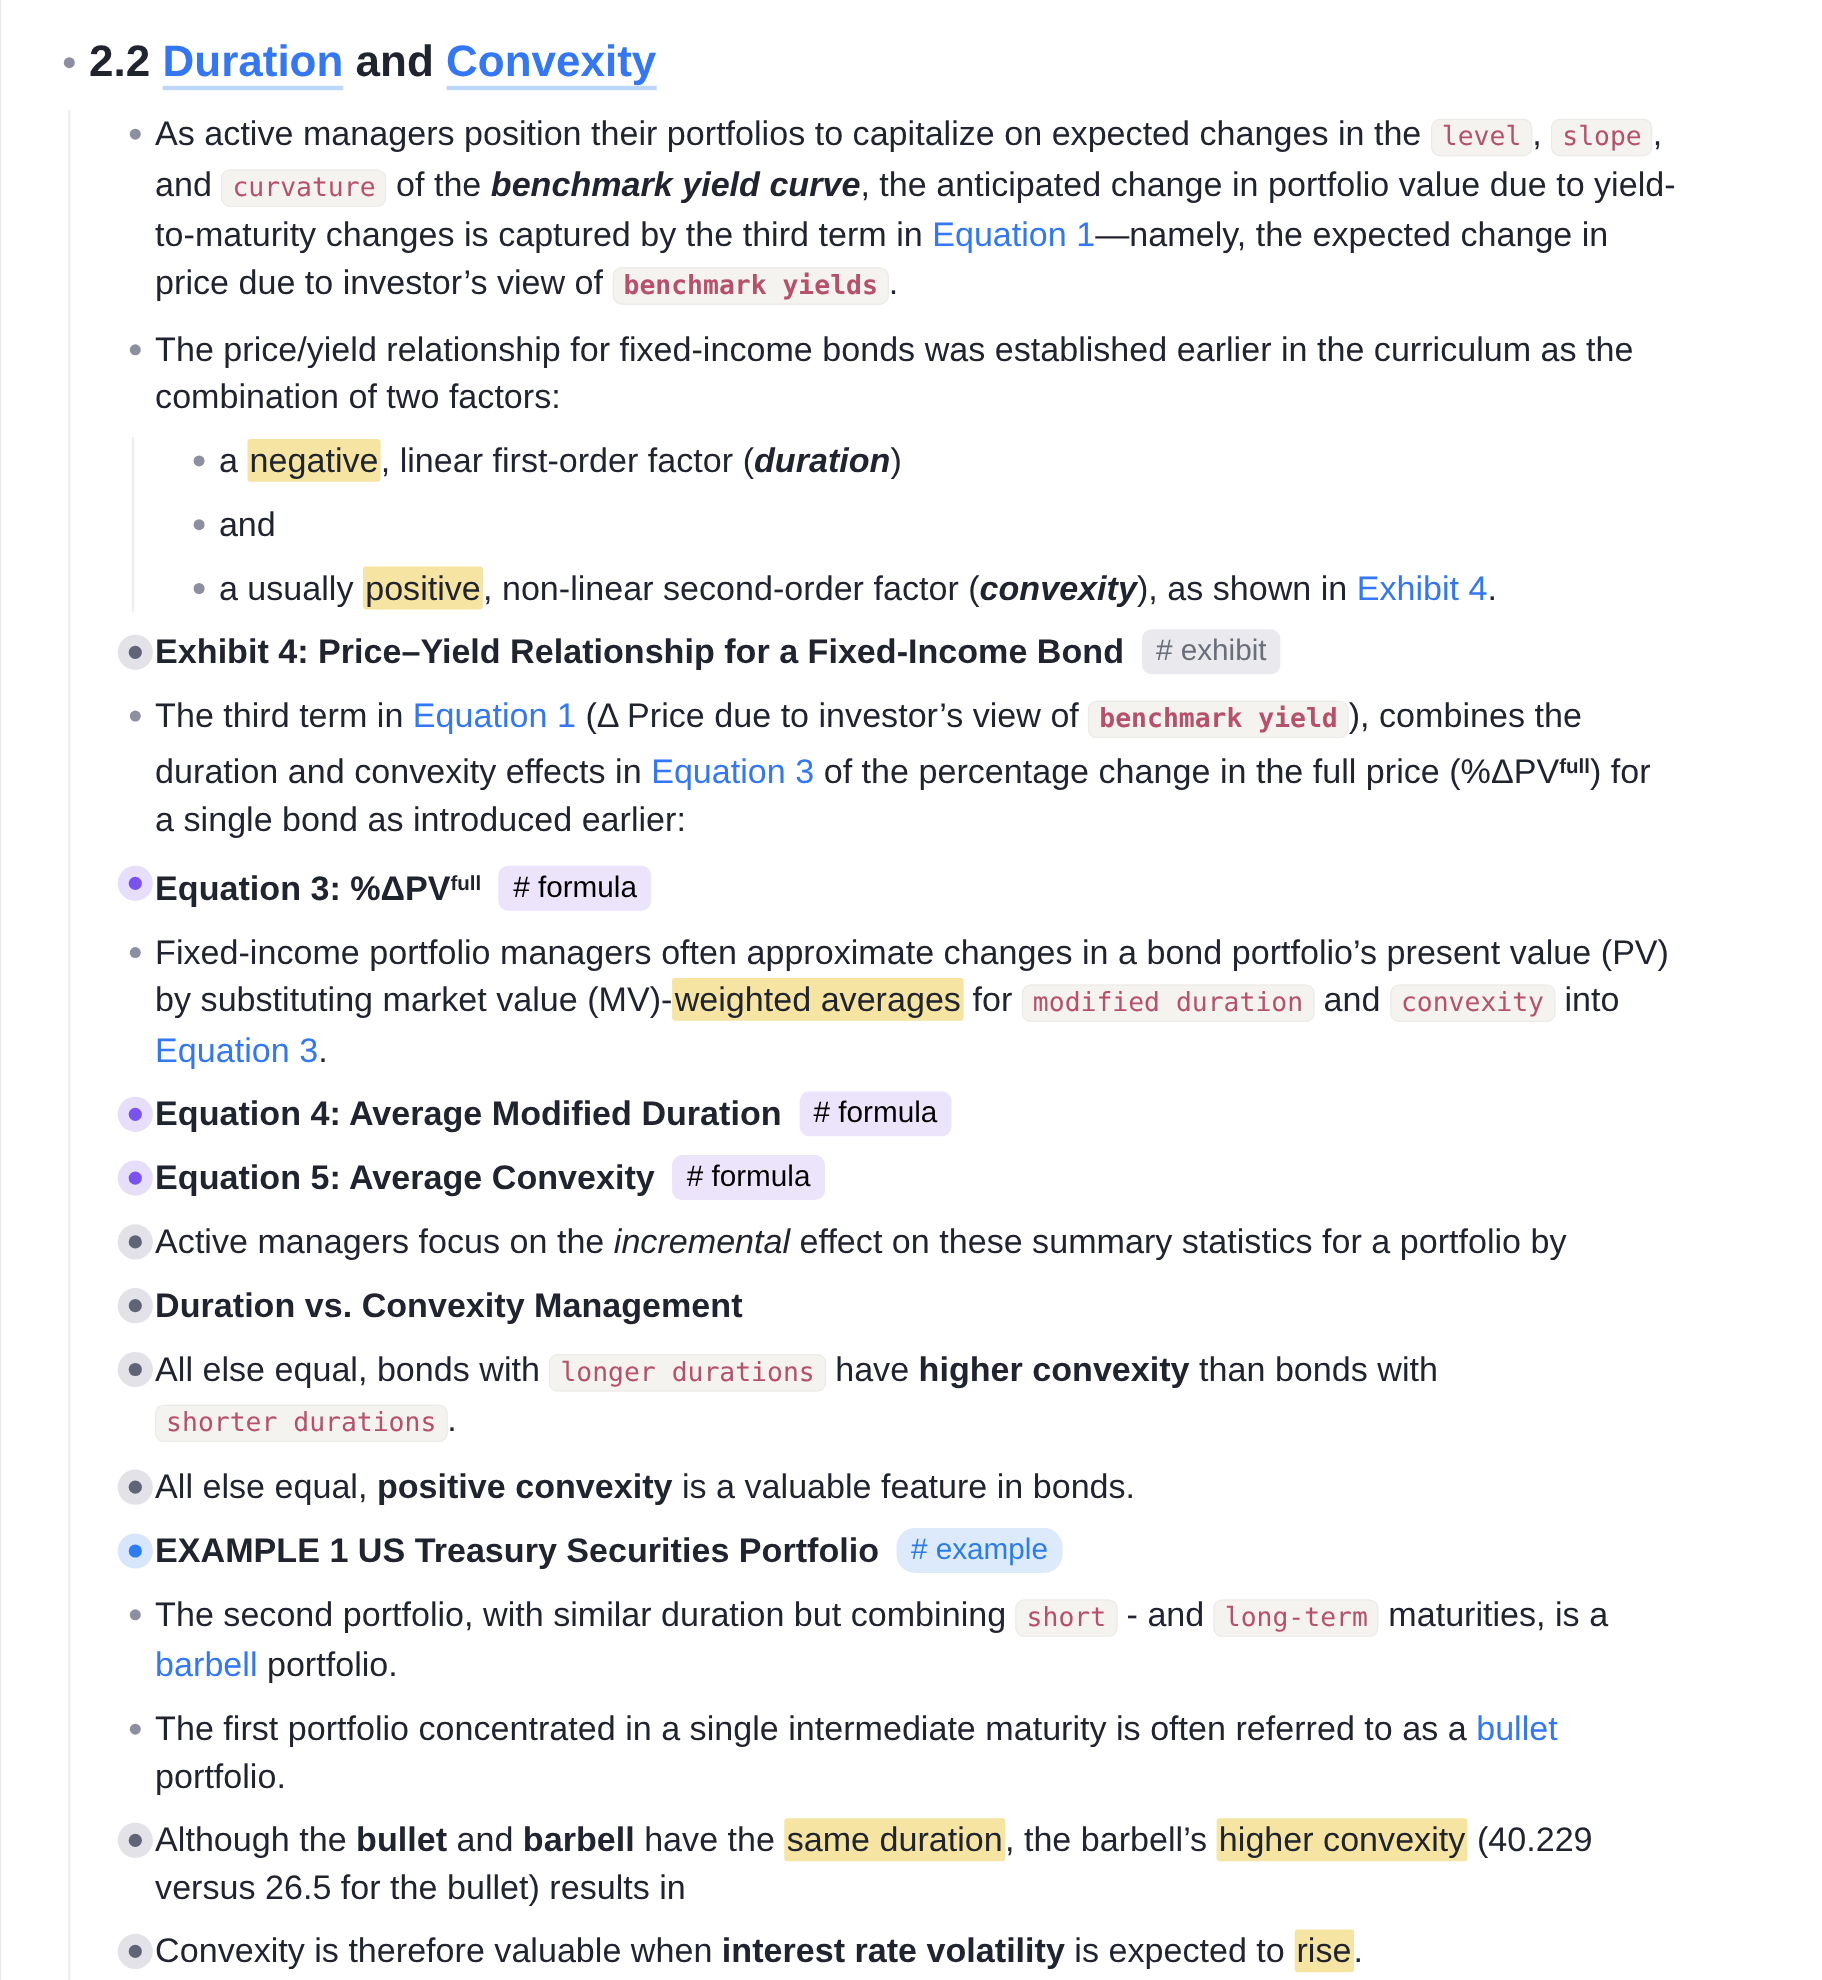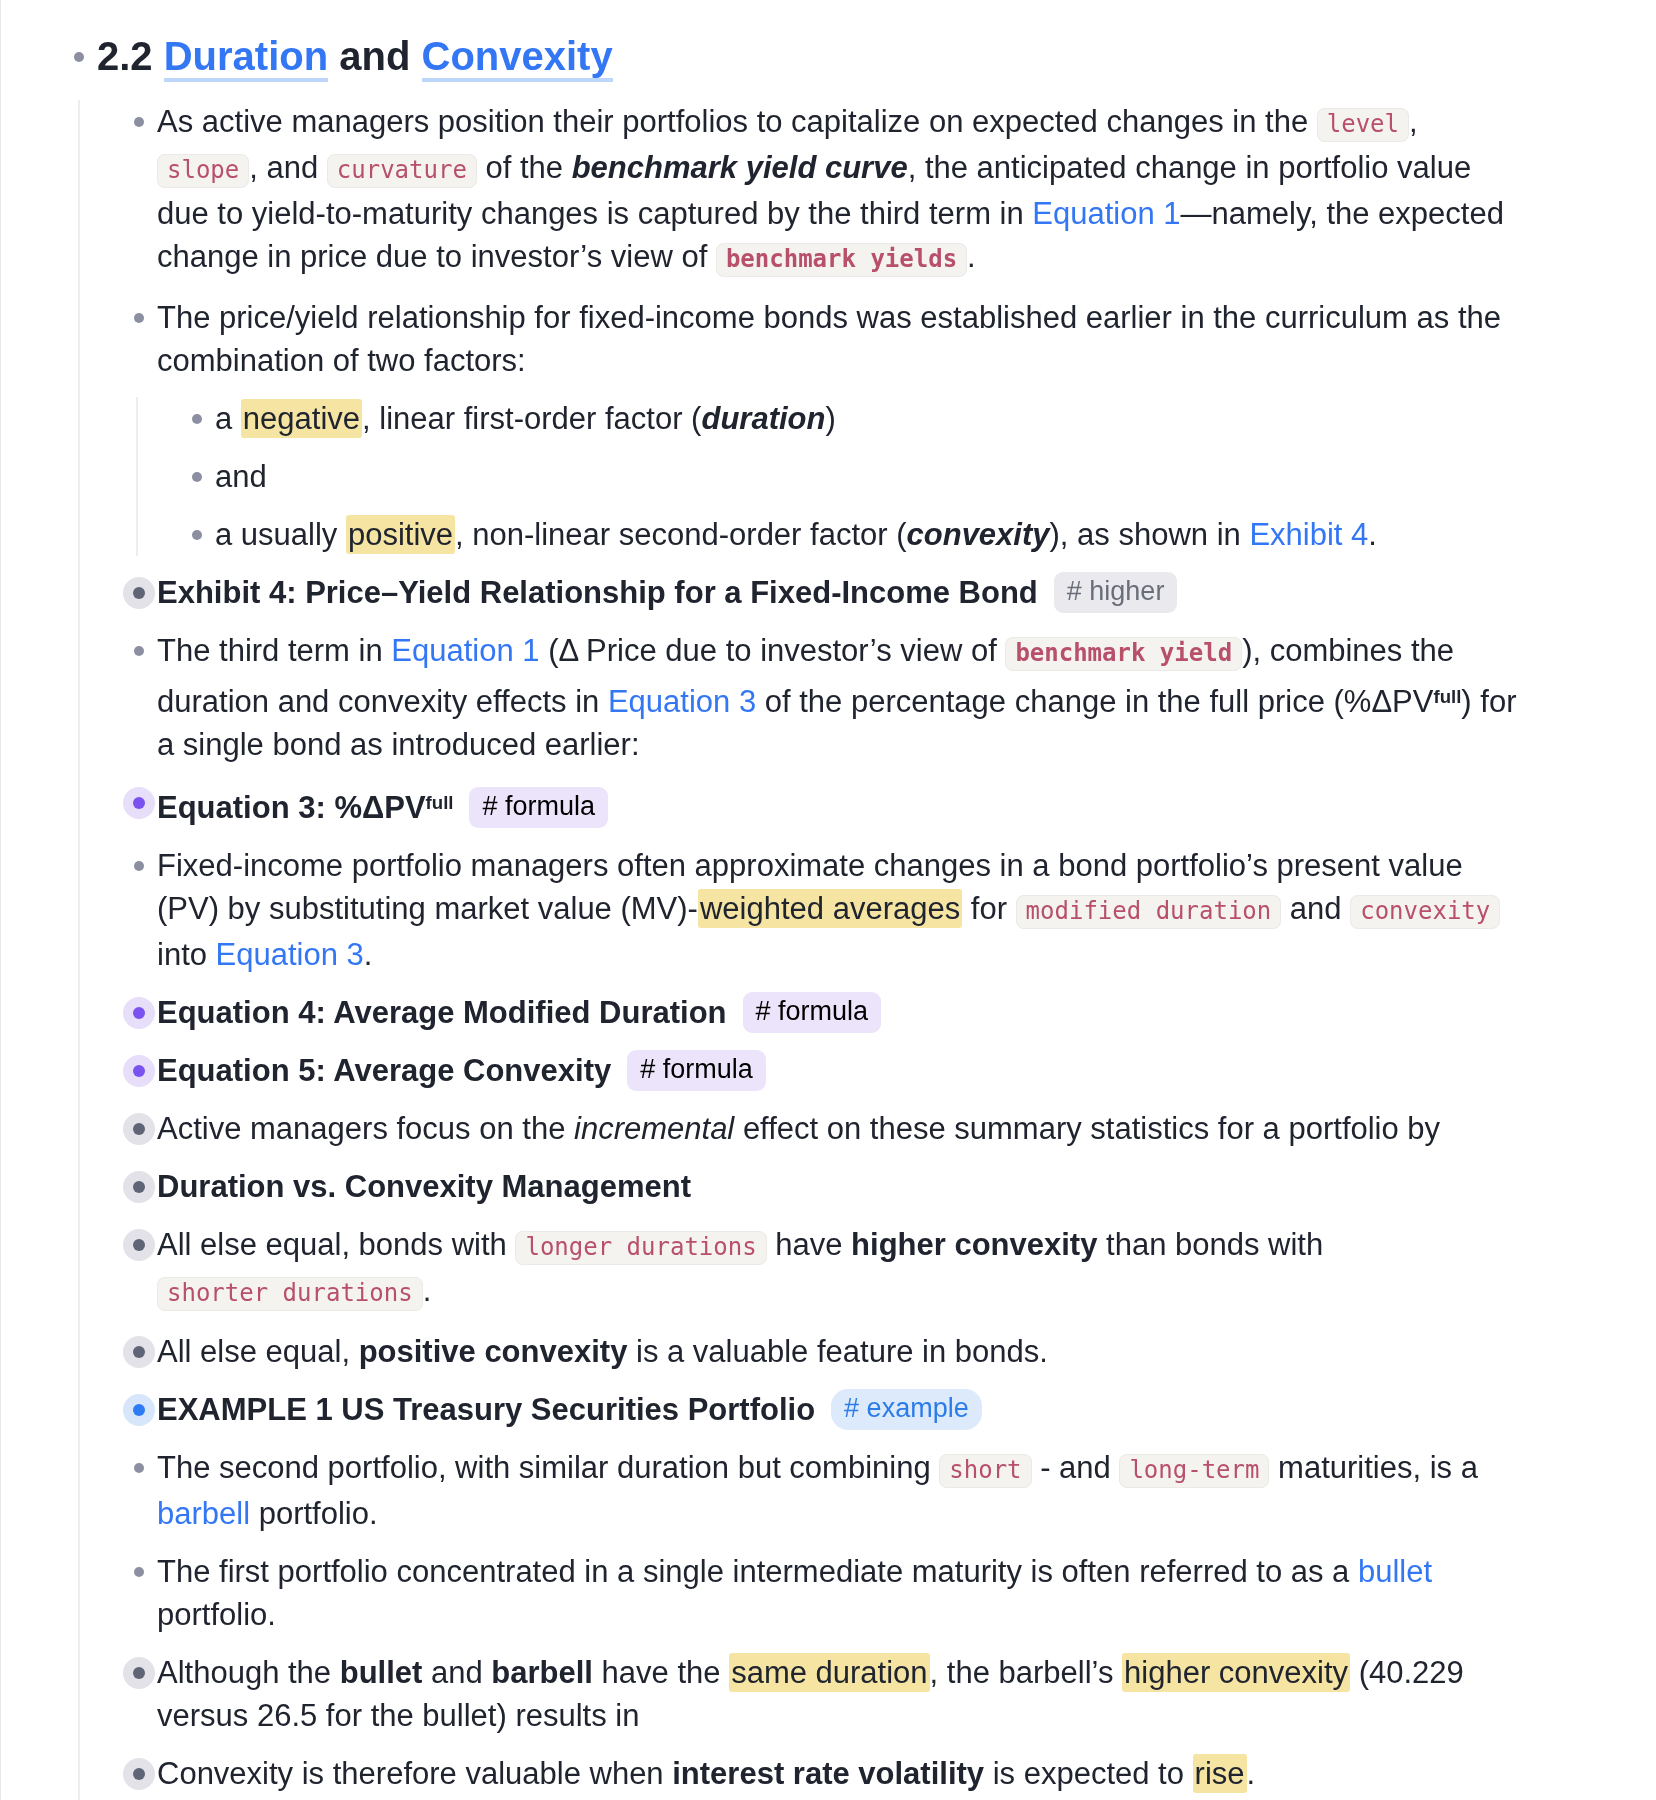--- a/index.html
+++ b/index.html
@@ -3,21 +3,21 @@
 <meta charset="utf-8">
 <style>
   html,body{margin:0;padding:0;background:#ffffff;}
   .page{
     position:relative;
     width:1636px;height:1800px;
     overflow:hidden;
     box-sizing:border-box;
     background:#ffffff;
     border-left:1px solid #e8e8ec;
-    padding:30px 110px 0 16px;
+    padding:30px 110px 0 0;
     font-family:"Liberation Sans", sans-serif;
     color:#20242f;
     font-size:31px;
     line-height:43px;
   }
   .block{display:flex;align-items:flex-start;margin-bottom:15px;}
   .bullet-col{flex:none;width:36px;display:flex;justify-content:center;}
   .content{flex:1;min-width:0;}
   .root > .block{padding-left:44px;}
   .children{margin-left:61px;border-left:2px solid #ededf1;}
@@ -111,21 +111,21 @@
             </div>
             <div class="content"><span class="">a usually </span><span class="s-hl">positive</span><span class="">, non-linear second-order factor (</span><span class="s-bi">convexity</span><span class="">), as shown in </span><span class="s-link">Exhibit 4</span><span class="">.</span></div>
           </div>
         </div>
         <div class="block">
           <div class="bullet-col">
             <div class="halo halo-gray">
               <div class="inner"></div>
             </div>
           </div>
-          <div class="content"><span class="s-b">Exhibit 4: Price–Yield Relationship for a Fixed-Income Bond</span><span class="tag tag-exhibit"># higher</span></div>
+          <div class="content"><span class="s-b">Exhibit 4: Price–Yield Relationship for a Fixed-Income Bond</span><span class="tag tag-exhibit"># exhibit</span></div>
         </div>
         <div class="block">
           <div class="bullet-col">
             <div class="dot"></div>
           </div>
           <div class="content"><span class="">The third term in </span><span class="s-link">Equation 1</span><span class=""> (Δ Price due to investor’s view of </span><span class="s-codeb">benchmark yield</span><span class="">), combines the duration and convexity effects in </span><span class="s-link">Equation 3</span><span class=""> of the percentage change in the full price (%ΔPV</span><span class="s-sup">full</span><span class="">) for a single bond as introduced earlier:</span></div>
         </div>
         <div class="block">
           <div class="bullet-col">
             <div class="halo halo-purple">

